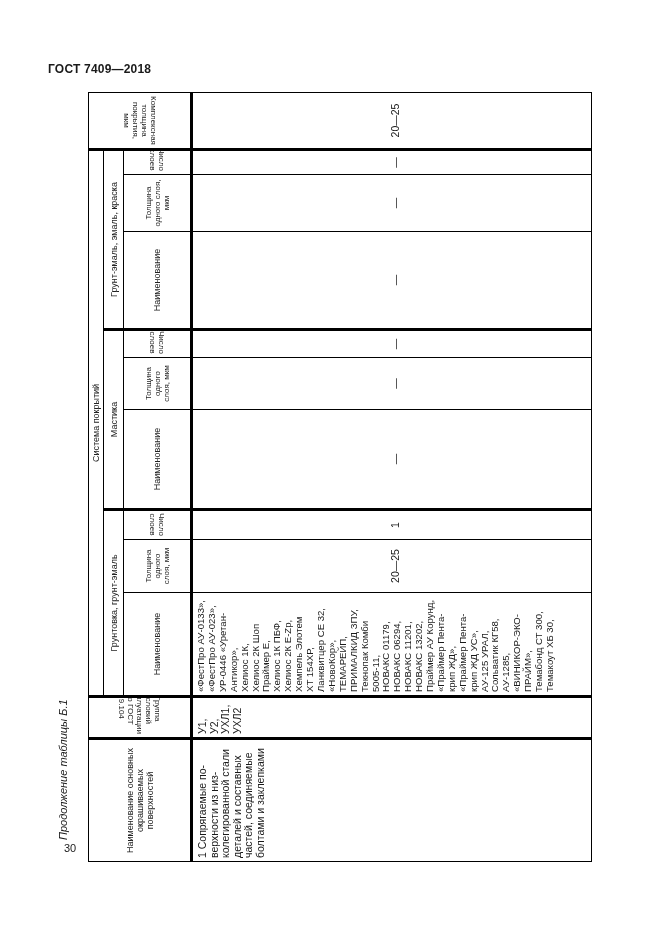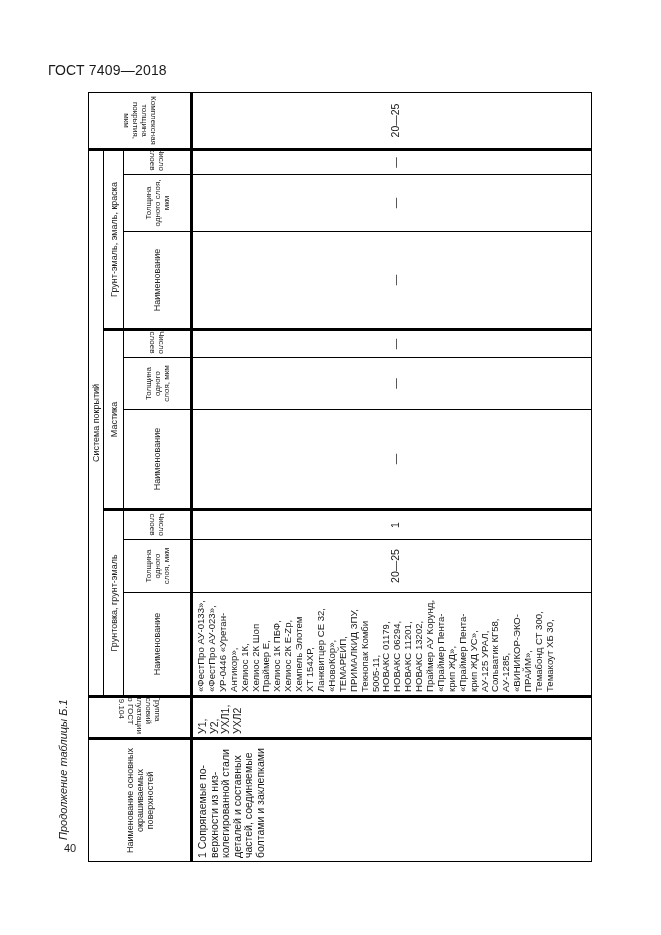--- a/index.html
+++ b/index.html
@@ -1,17 +1,17 @@
 <!DOCTYPE html>
 <html><head>
 <meta charset="utf-8">
 <style>
   html, body { margin:0; padding:0; background:#ffffff; }
   body { width:661px; height:935px; position:relative; overflow:hidden; font-family:"Liberation Sans", sans-serif; color:#1a1a1a; }
-  .doc-header { position:absolute; left:48px; top:62px; font-size:14px; font-weight:normal; letter-spacing:0.2px; }
+  .doc-header { position:absolute; left:48px; top:62px; font-size:12px; font-weight:bold; letter-spacing:0.2px; }
   .page-number { position:absolute; left:64px; top:842px; font-size:11px; }
   .caption { position:absolute; left:57px; top:840px; transform-origin:0 0; transform:rotate(-90deg); font-size:11px; font-style:italic; white-space:nowrap; }
   
   .rot { position:absolute; left:88px; top:862px; width:769px; height:504px; transform-origin:0 0; transform:rotate(-90deg); }
   table { border-collapse:collapse; width:769px; height:504px; table-layout:fixed; }
   td { border:1px solid #000; padding:2px 3px; vertical-align:top; font-size:10px; line-height:12px; overflow:hidden; }
   td.thick-l { border-left:3px solid #000; }
   td.thick-r { border-right:3px solid #000; }
   td.thick-b { border-bottom:3px solid #000; }
   .hdr { text-align:center; vertical-align:middle; font-size:9px; line-height:10px; color:#222; }
@@ -21,21 +21,21 @@
   .list-line { display:block; white-space:nowrap; }
   .flip { display:inline-block; transform:rotate(180deg); }
 </style>
 </head>
 <body>
 
 <div class="doc-header">ГОСТ 7409—2018</div>
 
 <div class="caption">Продолжение таблицы Б.1</div>
 
-<div class="page-number">40</div>
+<div class="page-number">30</div>
 
 <div class="rot">
 <table>
   <colgroup>
     <col style="width:123px">
     <col style="width:42px">
     <col style="width:104px">
     <col style="width:53px">
     <col style="width:30px">
     <col style="width:100px">

